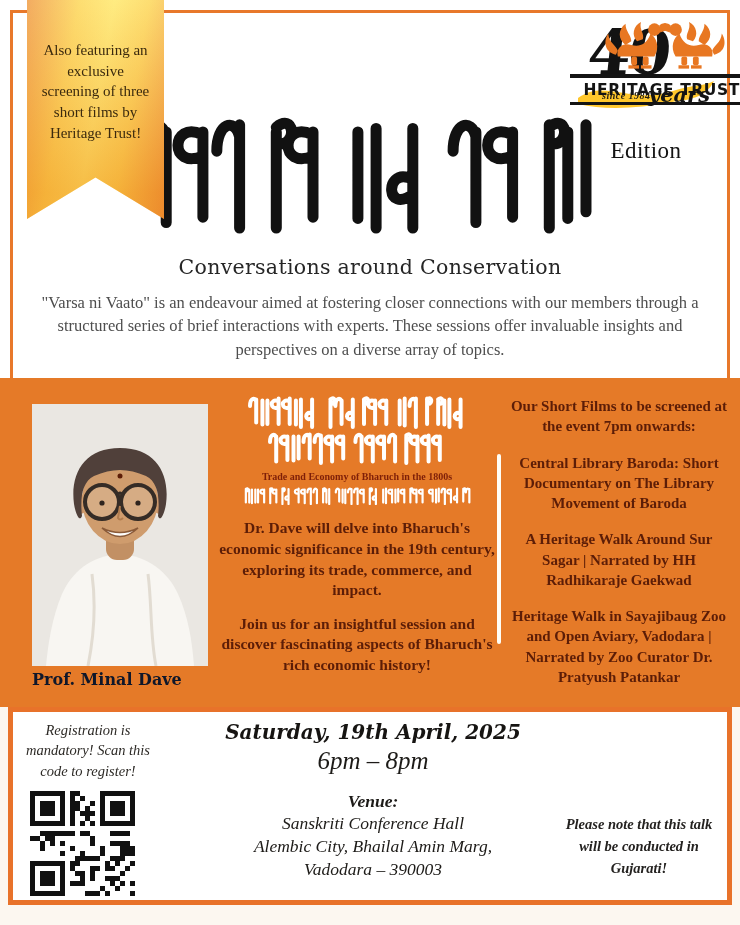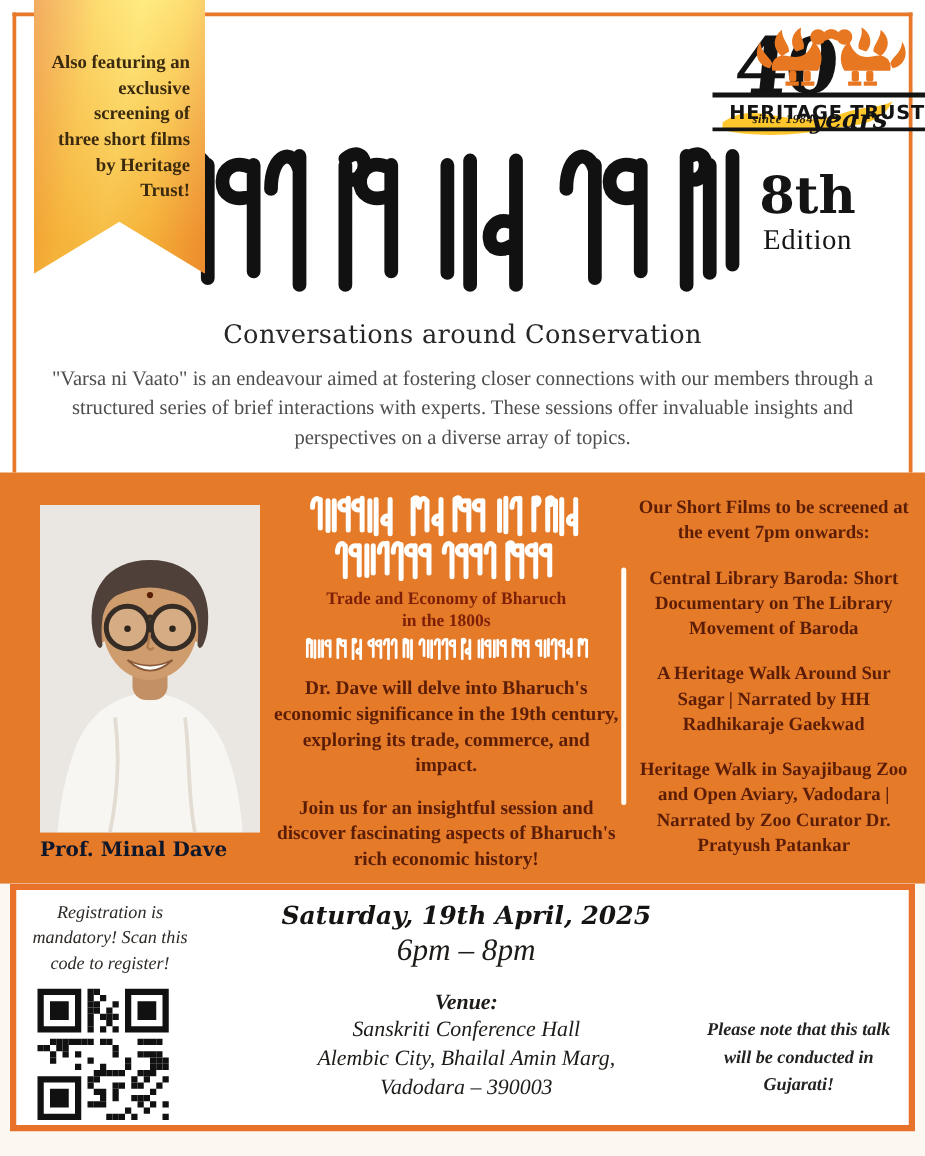--- a/index.html
+++ b/index.html
@@ -7,22 +7,22 @@
         font-family:"Liberation Serif",serif;}
 
   
   .frame{position:absolute;left:10px;right:10px;top:10px;height:368px;
          border:3px solid #e8782a;border-bottom:none;box-sizing:border-box;}
   .ribbon{position:absolute;left:27px;top:0;width:137px;height:219px;z-index:5;
           clip-path:polygon(0 0,100% 0,100% 100%,50% 81%,0 100%);
           background:
             linear-gradient(180deg,rgba(255,255,255,.22),rgba(232,122,30,.38) 88%),
             linear-gradient(100deg,#ef9435 0%,#fdd44a 30%,#ffe65e 50%,#fdd44a 70%,#ef9435 100%);}
-  .ribbon-text{padding:40px 12px 0;font-weight:bold;font-size:15px;line-height:1.38;
-          color:#3b2a0e;text-align:right;}
+  .ribbon-text{padding:40px 12px 0;font-weight:normal;font-size:15px;line-height:1.38;
+          color:#3b2a0e;text-align:center;}
   .logo{position:absolute;left:0;right:0;top:20px;display:flex;flex-direction:column;
         align-items:flex-end;z-index:2;}
   .logo-rule{width:170px;height:3.5px;background:#141414;margin:2px 0;}
   .logo-text{font-family:"DejaVu Sans",sans-serif;font-weight:bold;font-size:15.5px;
         letter-spacing:.6px;color:#141414;margin:1px 0;}
   .badge40{position:absolute;right:26px;top:24px;width:138px;height:100px;}
   .badge-num{position:absolute;left:12px;top:-8px;font-family:"DejaVu Serif",serif;
         font-weight:bold;font-size:62px;color:#131313;transform:skewX(-6deg);letter-spacing:-3px;}
   .badge-swoosh{position:absolute;left:0;top:52px;}
   .badge-since{position:absolute;left:26px;top:66px;font-size:10px;font-style:italic;
@@ -39,21 +39,21 @@
         font-size:16.5px;line-height:1.42;color:#4e4e4e;margin:0;}
 
   
   .band{position:absolute;left:0;top:378px;width:740px;height:329px;background:#e57a28;}
   .photo-card{position:absolute;left:32px;top:26px;width:176px;height:262px;
         background:#eae7e2;overflow:hidden;}
   .photo-caption{position:absolute;left:32px;top:292px;width:176px;text-align:left;
         font-family:"DejaVu Serif",serif;font-weight:bold;font-size:16px;color:#0f172a;}
   .center-col{position:absolute;left:212px;top:14px;width:290px;text-align:center;}
   .guj-line{display:flex;justify-content:center;margin-top:2px;}
-  .session-title-en{width:200px;margin:6px auto 0;font-weight:bold;font-size:14px;
+  .session-title-en{width:200px;margin:6px auto 0;font-weight:bold;font-size:10px;
         line-height:1.28;color:#7e1f08;}
   .session-para{margin:13px 6px 0;font-weight:bold;font-size:15.5px;line-height:1.33;color:#5c1d07;}
   .divider{position:absolute;left:497px;top:76px;width:3.5px;height:190px;
         background:#fffdf6;border-radius:2px;}
   .right-col{position:absolute;left:506px;top:18px;width:226px;text-align:center;
         color:#5c1d07;font-weight:bold;font-size:15px;line-height:1.35;}
   .film-item{margin:16px 0 0;}
   .films-heading{margin:0;}
 
   
@@ -114,21 +114,20 @@
     <div class="badge-years">years</div>
   </div>
 
   <div class="guj-title" aria-label="વારસા ની વાતો" style="flex-direction: column; align-items: center;">
       <svg viewBox="0 0 504.9 129.6" width="504.9" height="129.6">
         <path d="M48.2 24.0 L48.2 114.6 M25.4 43.2 C 25.4 14.4 43.6 9.6 48.2 28.8 M84.9 24.0 L84.9 109.2 M84.9 48.0 C 50.7 62.4 53.0 12.0 83.8 26.4 M121.6 16.8 L121.6 120.0 M98.8 43.2 C 98.8 14.4 117.0 9.6 121.6 28.8 M158.3 24.0 L158.3 120.0 M158.3 19.2 C 176.5 4.8 178.8 36.0 162.9 36.0 M195.0 24.0 L195.0 109.2 M195.0 48.0 C 160.8 62.4 163.1 12.0 193.9 26.4 M258.1 20.4 L258.1 120.0 M239.9 24.0 L239.9 110.4 M294.8 20.4 L294.8 120.0 M294.8 86.4 C 267.4 105.6 267.4 62.4 290.2 69.6 M357.9 24.0 L357.9 114.6 M335.1 43.2 C 335.1 14.4 353.3 9.6 357.9 28.8 M394.6 24.0 L394.6 109.2 M394.6 48.0 C 360.4 62.4 362.7 12.0 393.5 26.4 M431.3 16.8 L431.3 120.0 M431.3 19.2 C 449.5 4.8 451.8 36.0 435.9 36.0 M468.0 16.8 L468.0 103.8 M449.8 24.0 L449.8 110.4" fill="none" stroke="#111111" stroke-width="11" stroke-linecap="round"></path>
       </svg>
     </div>
 
   <div class="edition">
-    <div class="edition-1">8th</div>
     <div class="edition-2">Edition</div>
   </div>
 
   <div class="subtitle">Conversations around Conservation</div>
 
   <p class="intro">"Varsa ni Vaato" is an endeavour aimed at fostering closer connections with our members through a structured series of brief interactions with experts. These sessions offer invaluable insights and perspectives on a diverse array of topics.</p>
 
   <div class="band">
 
     <div class="photo-card">

